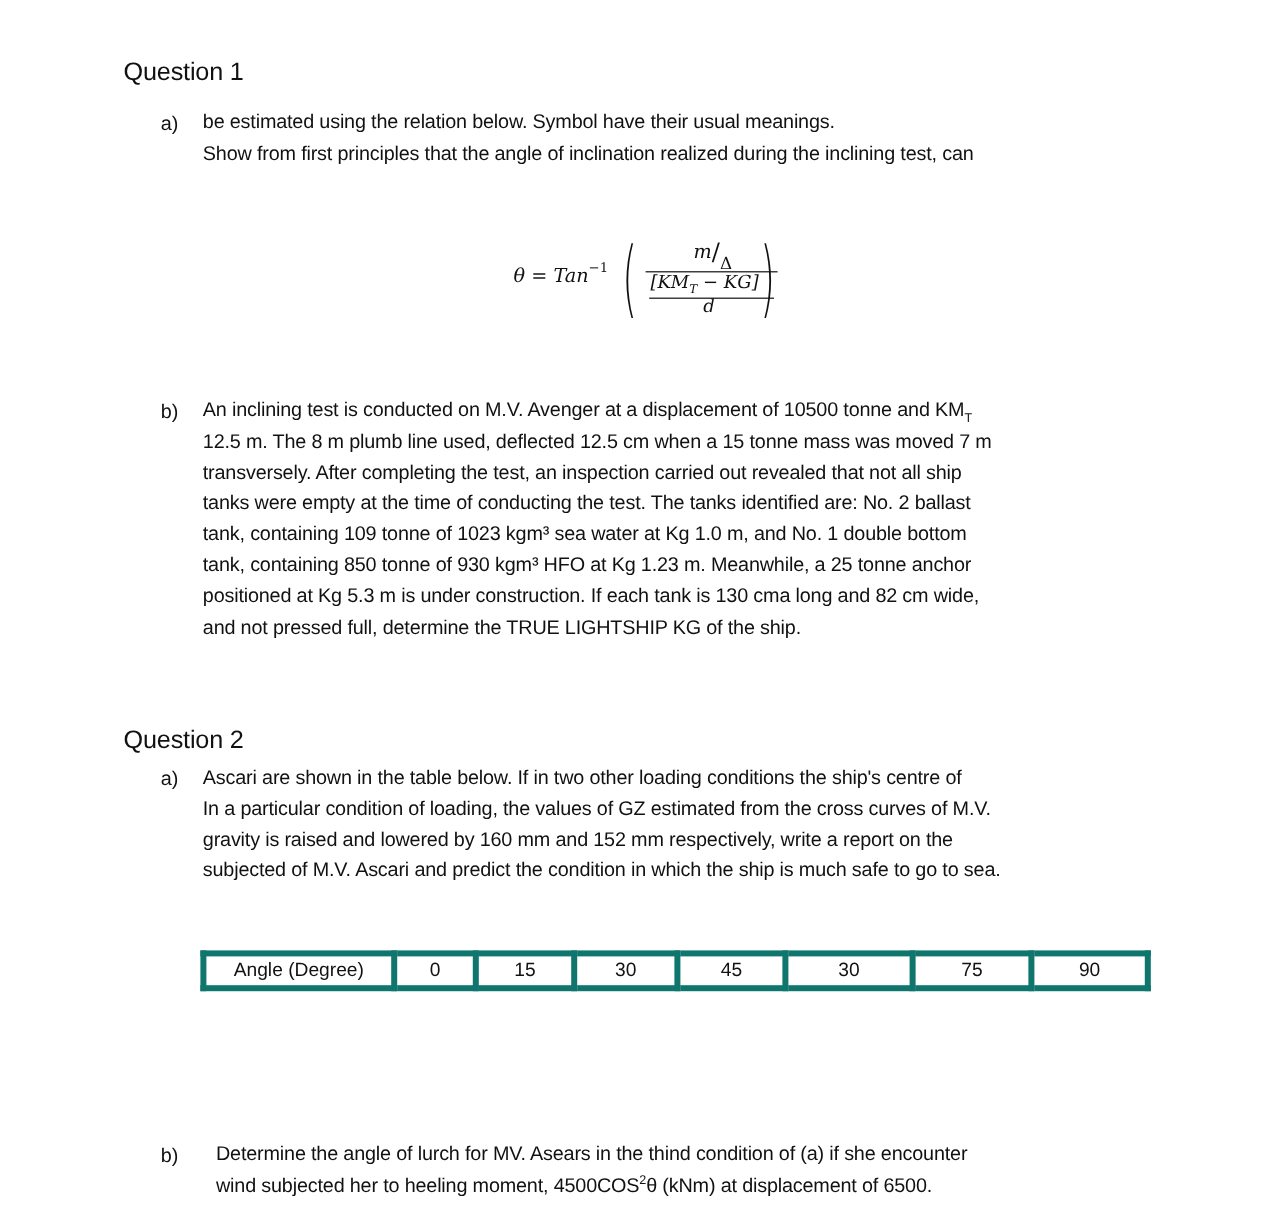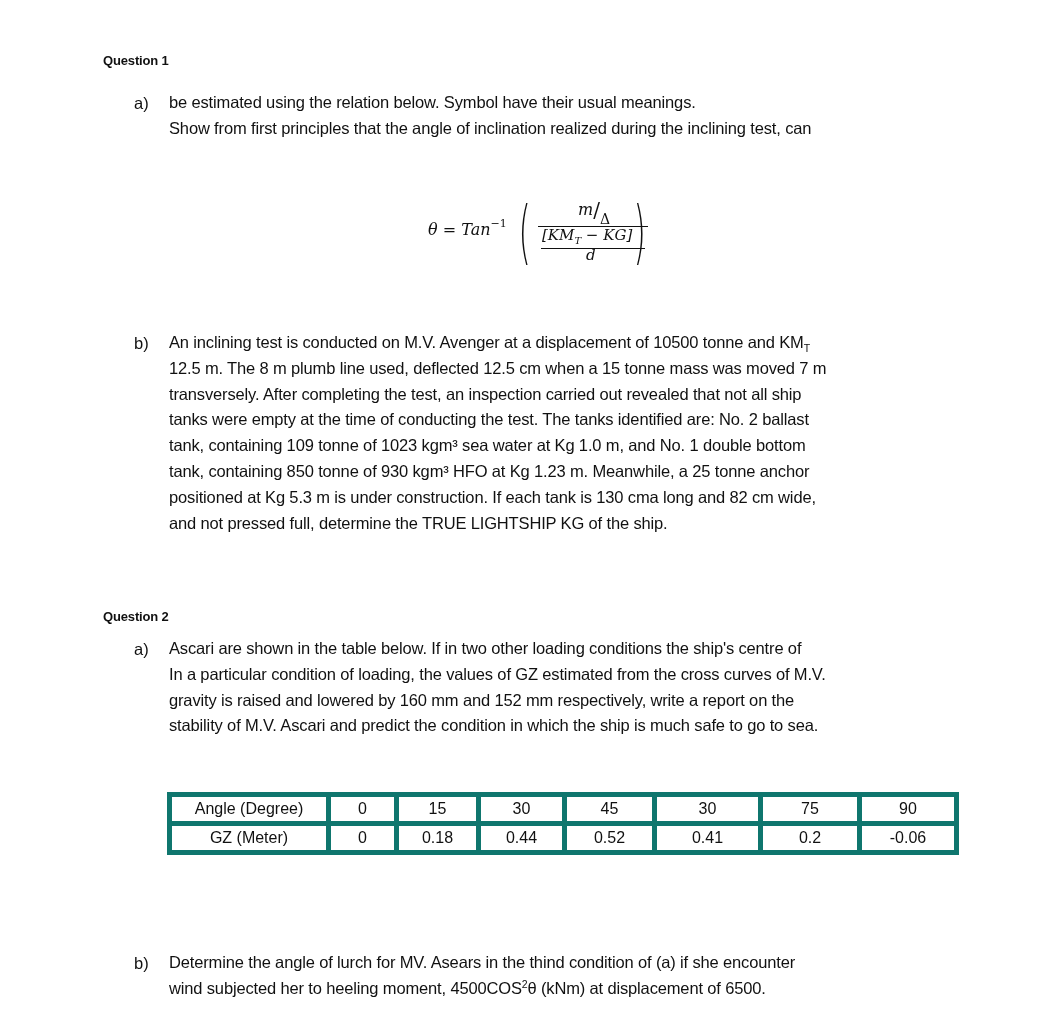--- a/index.html
+++ b/index.html
@@ -1,20 +1,20 @@
 <!DOCTYPE html>
 <html><head>
 <meta charset="utf-8">
 <style>
   html, body { margin: 0; padding: 0; background: #ffffff; }
   body {
     width: 1053px; height: 1026px; position: relative; overflow: hidden;
     font-family: "Liberation Sans", sans-serif; color: #111111;
   }
-  .txt { position: absolute; font-size: 13px; line-height: 26px; white-space: nowrap; letter-spacing: -0.15px; font-weight: bold; }
+  .txt { position: absolute; font-size: 21px; line-height: 26px; white-space: nowrap; letter-spacing: -0.15px; }
   .qhead { left: 103px; }
   .lbl { position: absolute; font-size: 16.5px; line-height: 26px; }
   .para { position: absolute; font-size: 16.5px; line-height: 25.8px; width: 760px; letter-spacing: -0.15px; }
   .para .ln { display: block; white-space: nowrap; }
   sub, sup { font-size: 10.5px; line-height: 0; }
   
   .formula { position: absolute; left: 428px; top: 196px; width: 240px; height: 78px;
     font-family: "DejaVu Serif", "Liberation Serif", serif; font-style: italic; font-size: 16px; color: #111; }
   .f-lhs { position: absolute; left: 0; top: 24px; white-space: nowrap; }
   .f-lhs sup { font-size: 11px; font-style: normal; position: relative; top: -2px; }
@@ -66,45 +66,35 @@
   <span class="ln">and not pressed full, determine the TRUE LIGHTSHIP KG of the ship.</span>
 </div>
 
 <div class="txt qhead" style="top:604px;">Question 2</div>
 
 <div class="lbl" style="left:134px; top:636px;">a)</div>
 <div class="para" style="left:169px; top:636px;">
   <span class="ln">Ascari are shown in the table below. If in two other loading conditions the ship's centre of</span>
   <span class="ln">In a particular condition of loading, the values of GZ estimated from the cross curves of M.V.</span>
   <span class="ln">gravity is raised and lowered by 160 mm and 152 mm respectively, write a report on the</span>
-  <span class="ln">stability of M.V. Ascari and predict the condition in which the ship is much safe to go to sea.</span>
+  <span class="ln">subjected of M.V. Ascari and predict the condition in which the ship is much safe to go to sea.</span>
 </div>
 
 <table class="gz">
   <tbody>
       <tr>
     <td style="width:154px;">Angle (Degree)</td>
     <td style="width:63px;">0</td>
     <td style="width:77px;">15</td>
     <td style="width:81px;">30</td>
     <td style="width:85px;">45</td>
     <td style="width:101px;">30</td>
     <td style="width:94px;">75</td>
     <td style="width:92px;">90</td>
   </tr>
-  <tr>
-    <td>GZ (Meter)</td>
-    <td>0</td>
-    <td>0.18</td>
-    <td>0.44</td>
-    <td>0.52</td>
-    <td>0.41</td>
-    <td>0.2</td>
-    <td>-0.06</td>
-  </tr>
 </tbody>
   </table>
 
 <div class="lbl" style="left:134px; top:950px;">b)</div>
-<div class="para" style="left:169px; top:950px;">
+<div class="para" style="left:180px; top:950px;">
   <span class="ln">Determine the angle of lurch for MV. Asears in the thind condition of (a) if she encounter</span>
   <span class="ln"><span>wind subjected her to heeling moment, 4500COS</span><sup>2</sup><span>θ (kNm) at displacement of 6500.</span></span>
 </div>
 
 </body></html>

